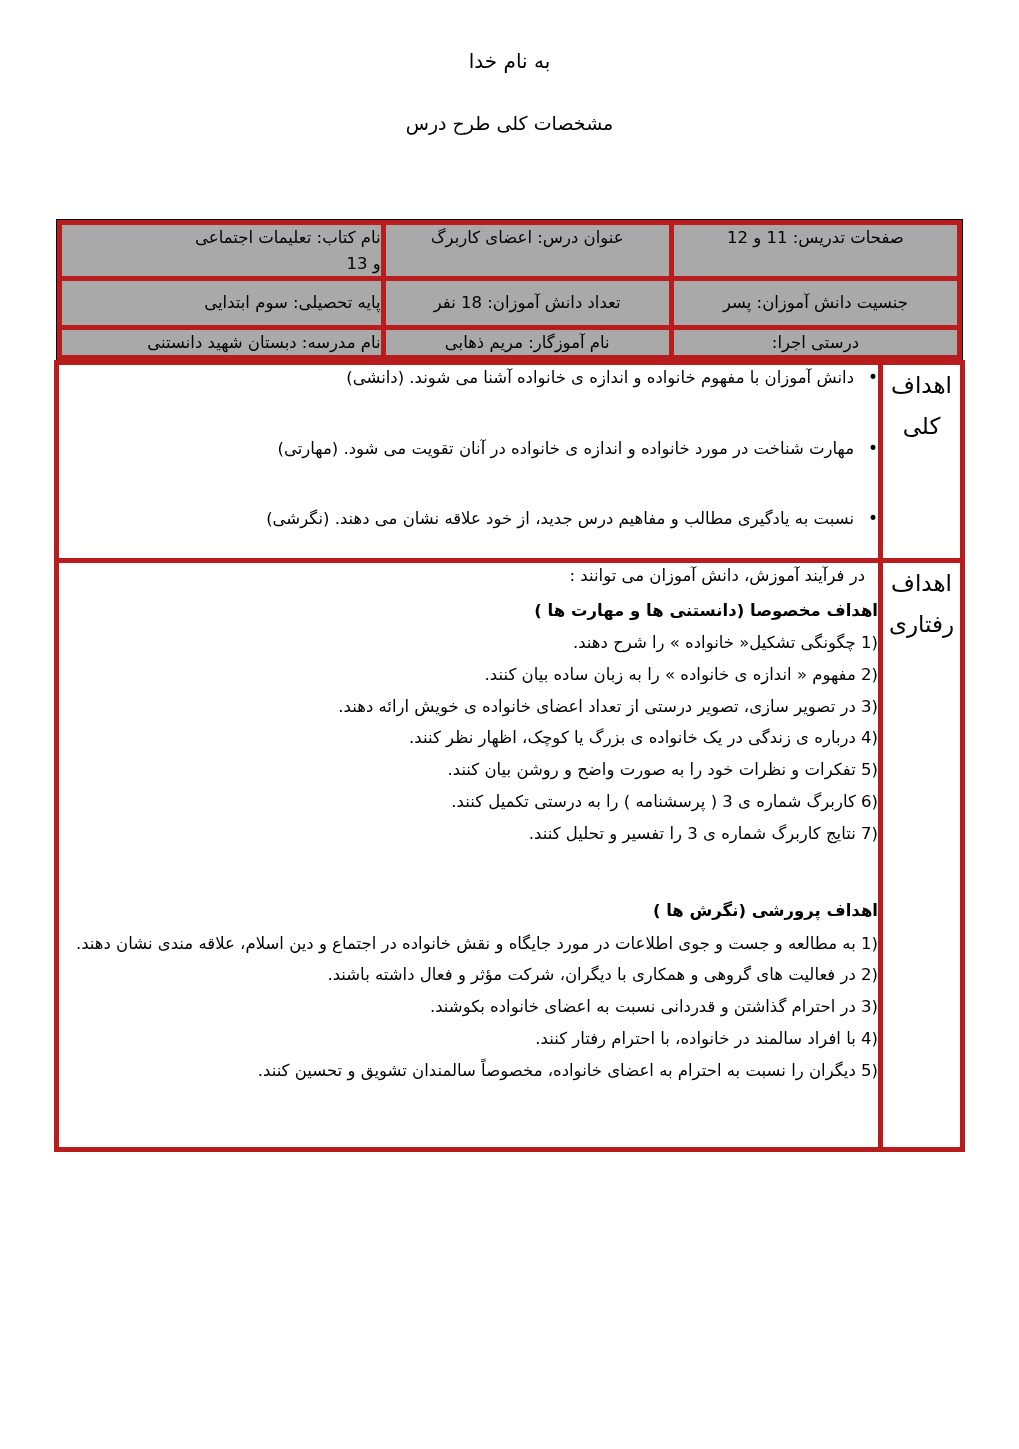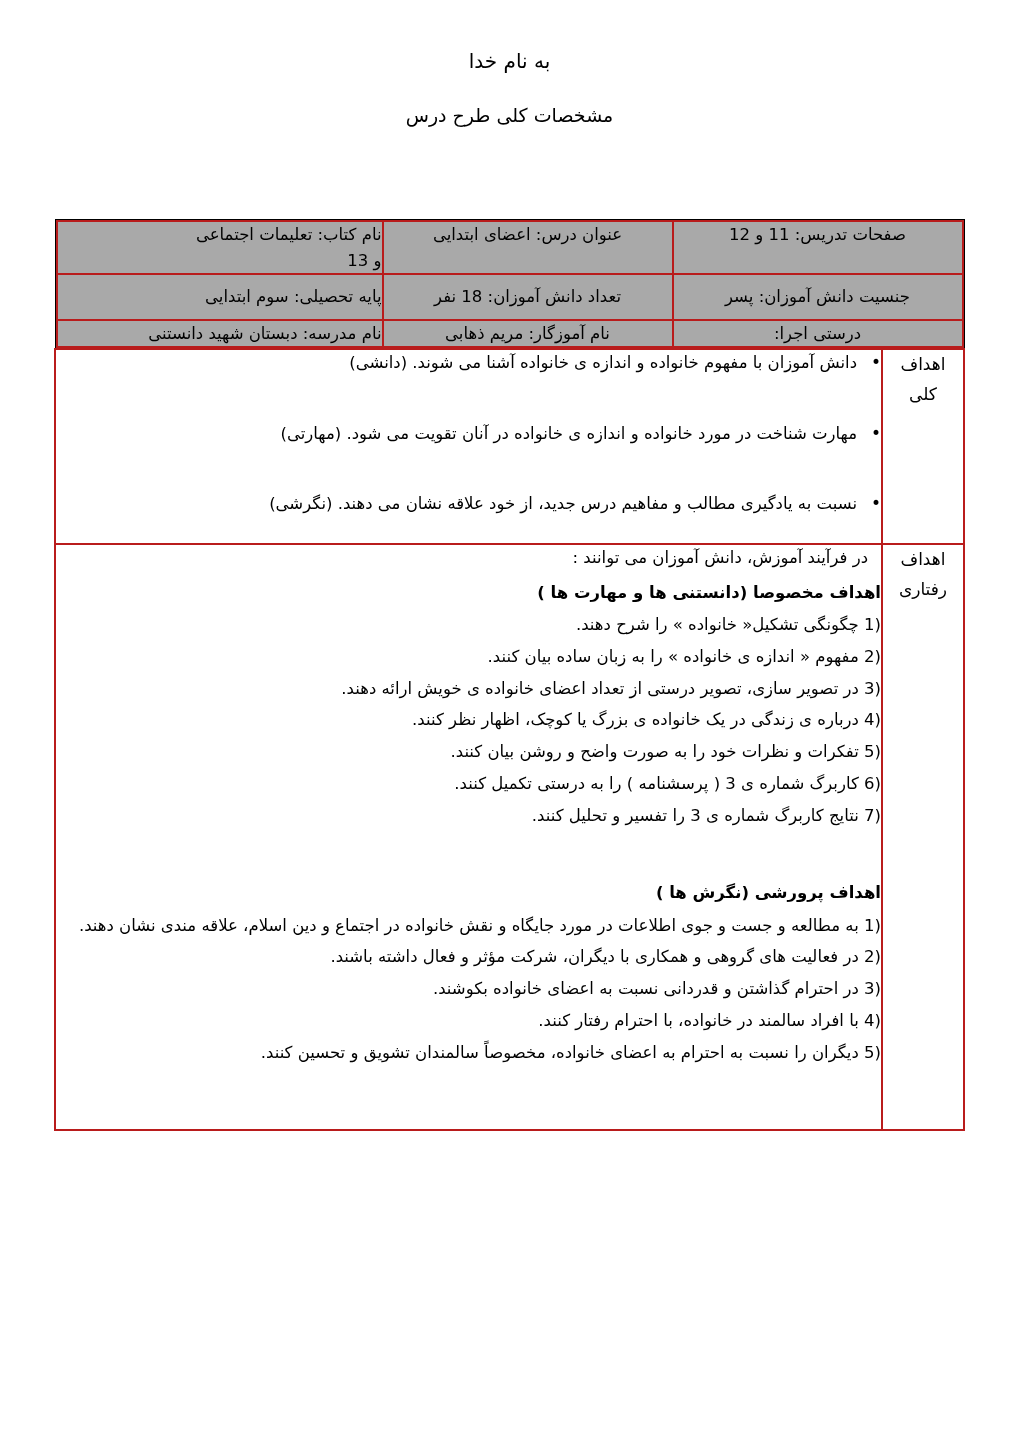--- a/index.html
+++ b/index.html
@@ -25,33 +25,33 @@
   }
 
   
   .doc-heading {
     text-align: center;
     font-size: 20px;
     line-height: 1.35;
     font-weight: 400;
   }
   #bismillah { margin-top: 48px; }
-  #doc-title { margin-top: 28px; font-size: 19px; }
+  #doc-title { margin-top: 36px; font-size: 19px; }
 
   
   table.lesson-table {
     position: absolute;
     top: 171px;
     right: 54px;
     width: 911px;
     border-collapse: collapse;
     table-layout: fixed;
   }
   table.lesson-table td {
-    border: 2px solid #b91c1c;
+    border: 5px solid #b91c1c;
     vertical-align: top;
     padding: 0;
   }
 
   
   .info-cell {
     background: #a9a9a9;
     font-size: 16.5px;
     line-height: 1.55;
     padding: 7px 12px 7px 12px;
@@ -61,21 +61,21 @@
   .info-cell.col-right { text-align: right; width: 36%; }
   .info-cell.col-mid   { text-align: center; width: 32%; }
   .info-cell.col-left  { text-align: center; width: 32%; }
   .info-row-2 .info-cell { padding-top: 9px; padding-bottom: 9px; }
 
   
   .label-cell {
     width: 82px;
     text-align: center;
     vertical-align: middle;
-    font-size: 17px;
+    font-size: 23px;
     line-height: 1.75;
     padding: 6px 4px;
   }
   .label-cell .lbl-line { display: block; }
 
   
   .content-cell {
     padding: 14px 22px 14px 16px;
     font-size: 16.5px;
     line-height: 1.6;
@@ -149,21 +149,21 @@
       <col>
     </colgroup>
     <tbody>
 
       <tr>
         <td colspan="2" style="padding:0;border:1px solid #000;">
           <table style="width:100%;border-collapse:collapse;table-layout:fixed;">
             <tbody>
               <tr class="info-row-1">
                 <td class="info-cell col-left">صفحات تدریس: 11 و 12</td>
-                <td class="info-cell col-mid">عنوان درس: اعضای ابتدایی</td>
+                <td class="info-cell col-mid">عنوان درس: اعضای کاربرگ</td>
                 <td class="info-cell col-right">
                   <div>نام کتاب: تعلیمات اجتماعی</div>
                   <div>و 13</div>
                 </td>
               </tr>
               <tr class="info-row-2">
                 <td class="info-cell col-left">جنسیت دانش آموزان: پسر</td>
                 <td class="info-cell col-mid">تعداد دانش آموزان: 18 نفر</td>
                 <td class="info-cell col-right">پایه تحصیلی: سوم ابتدایی</td>
               </tr>

